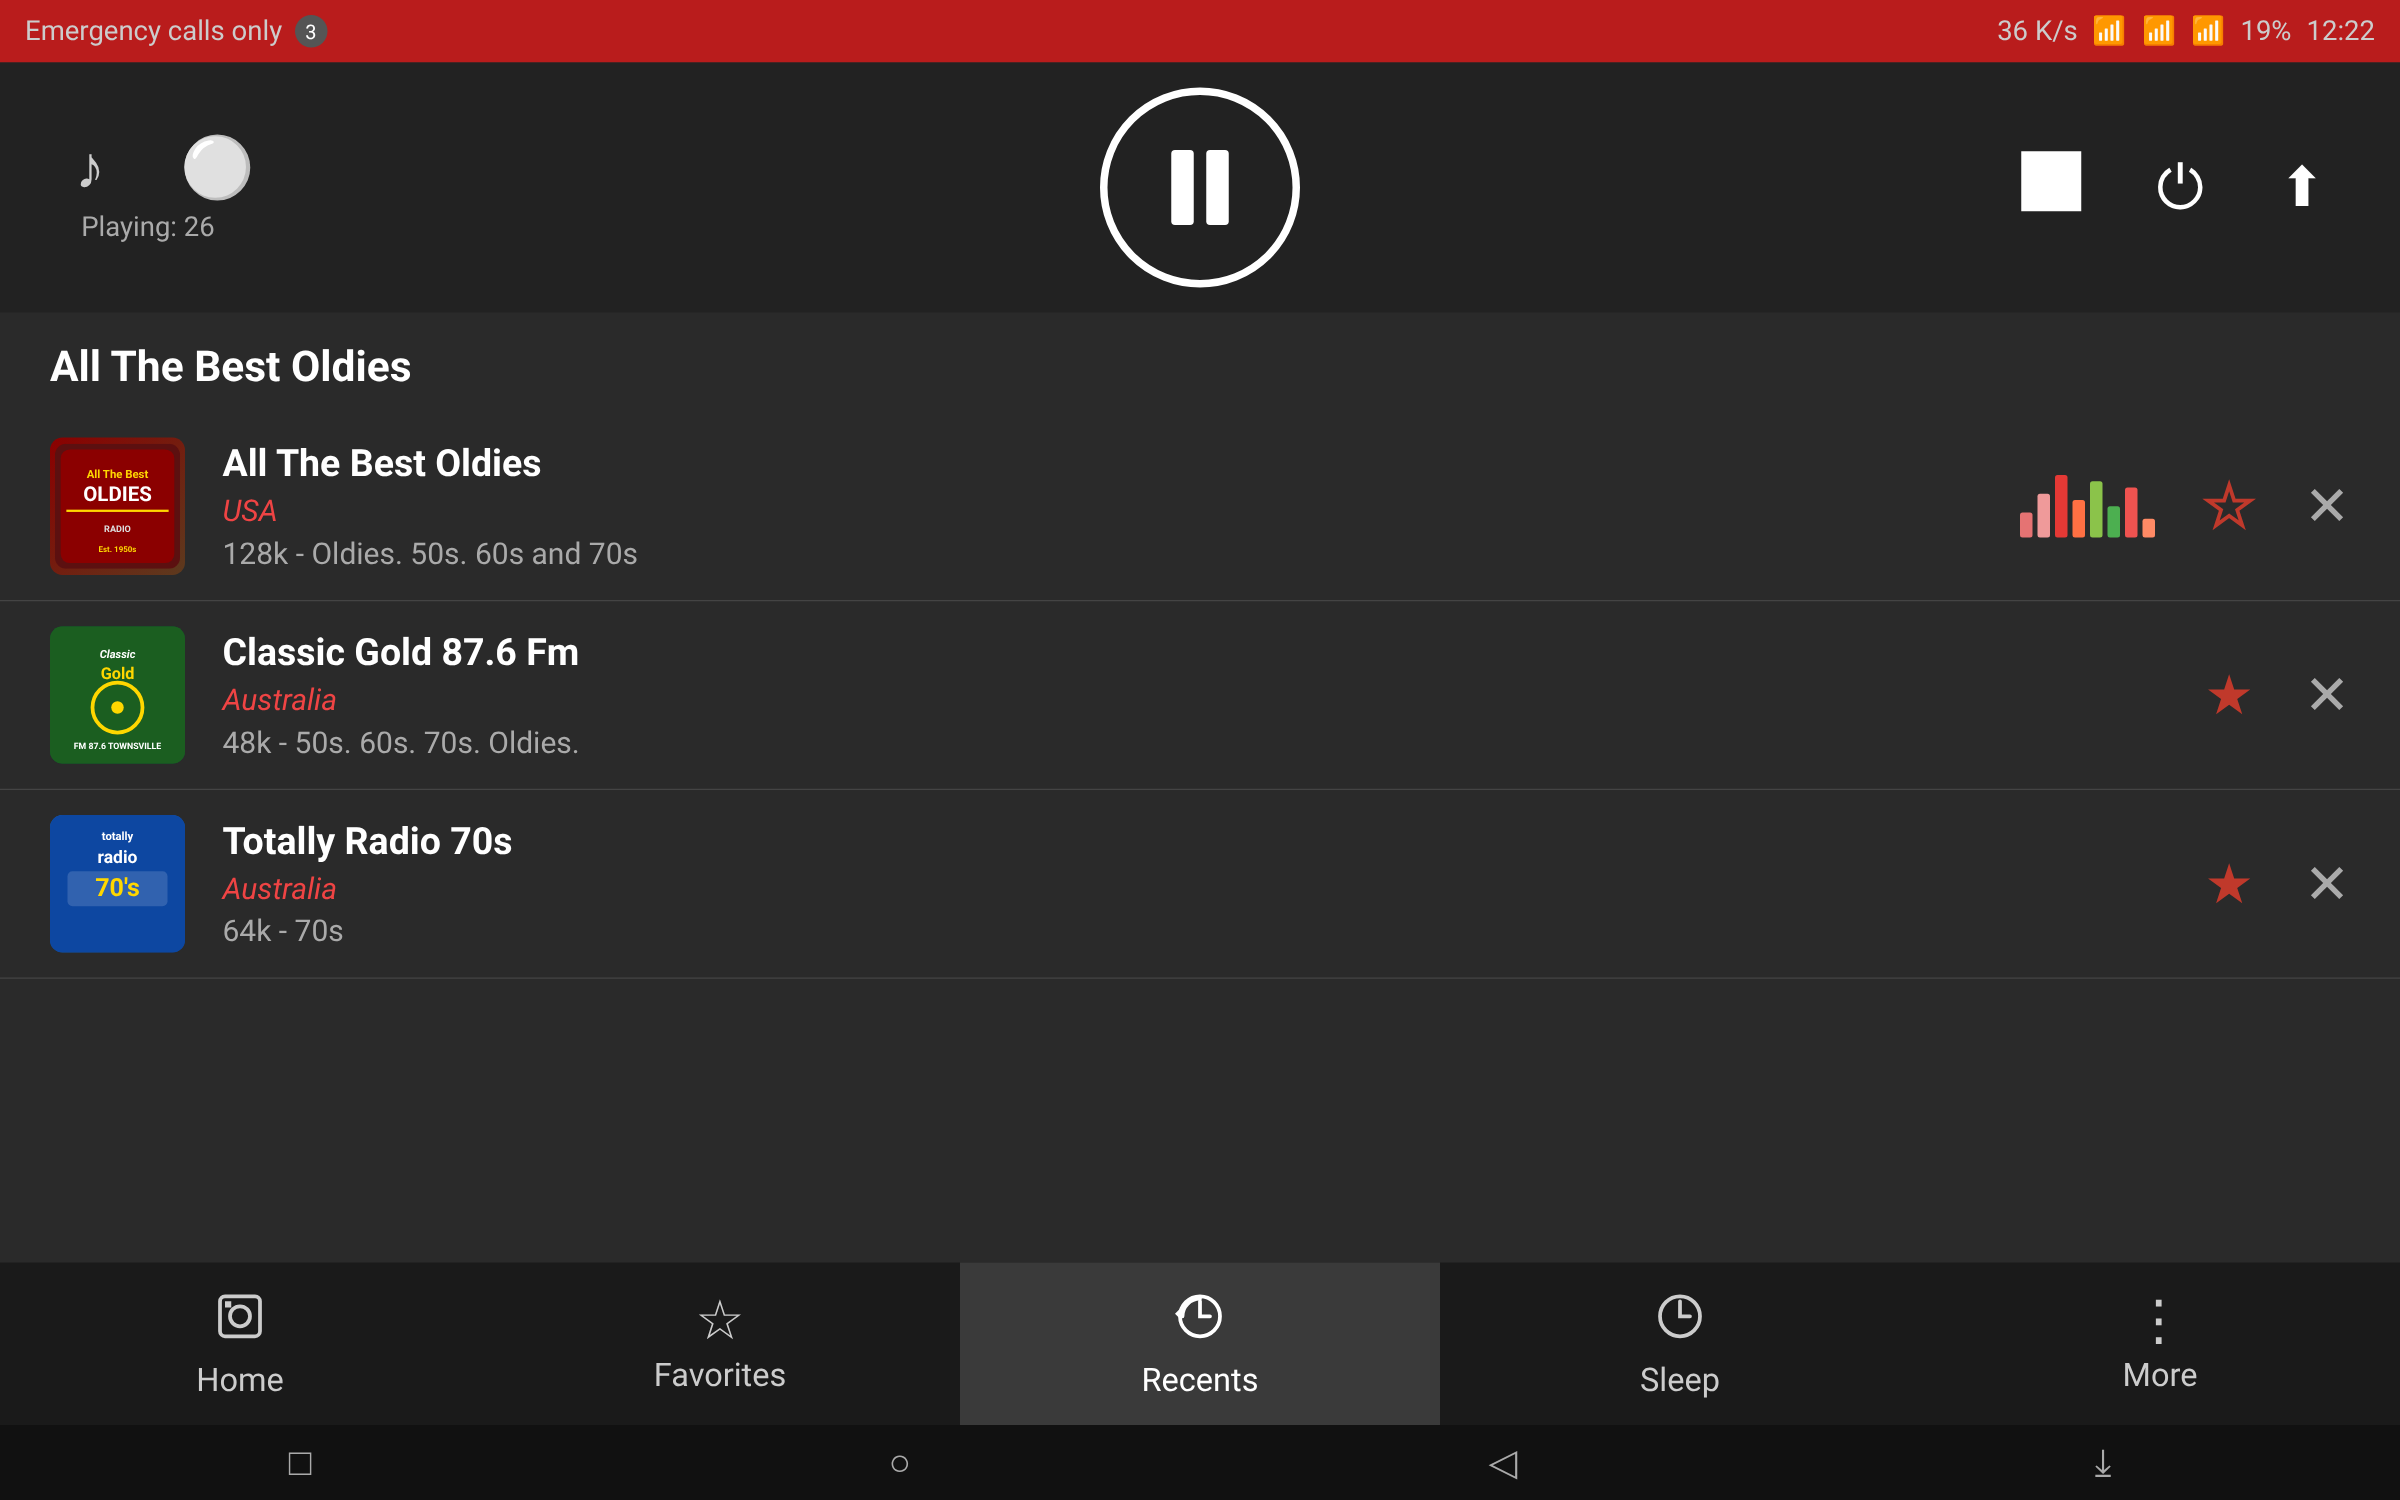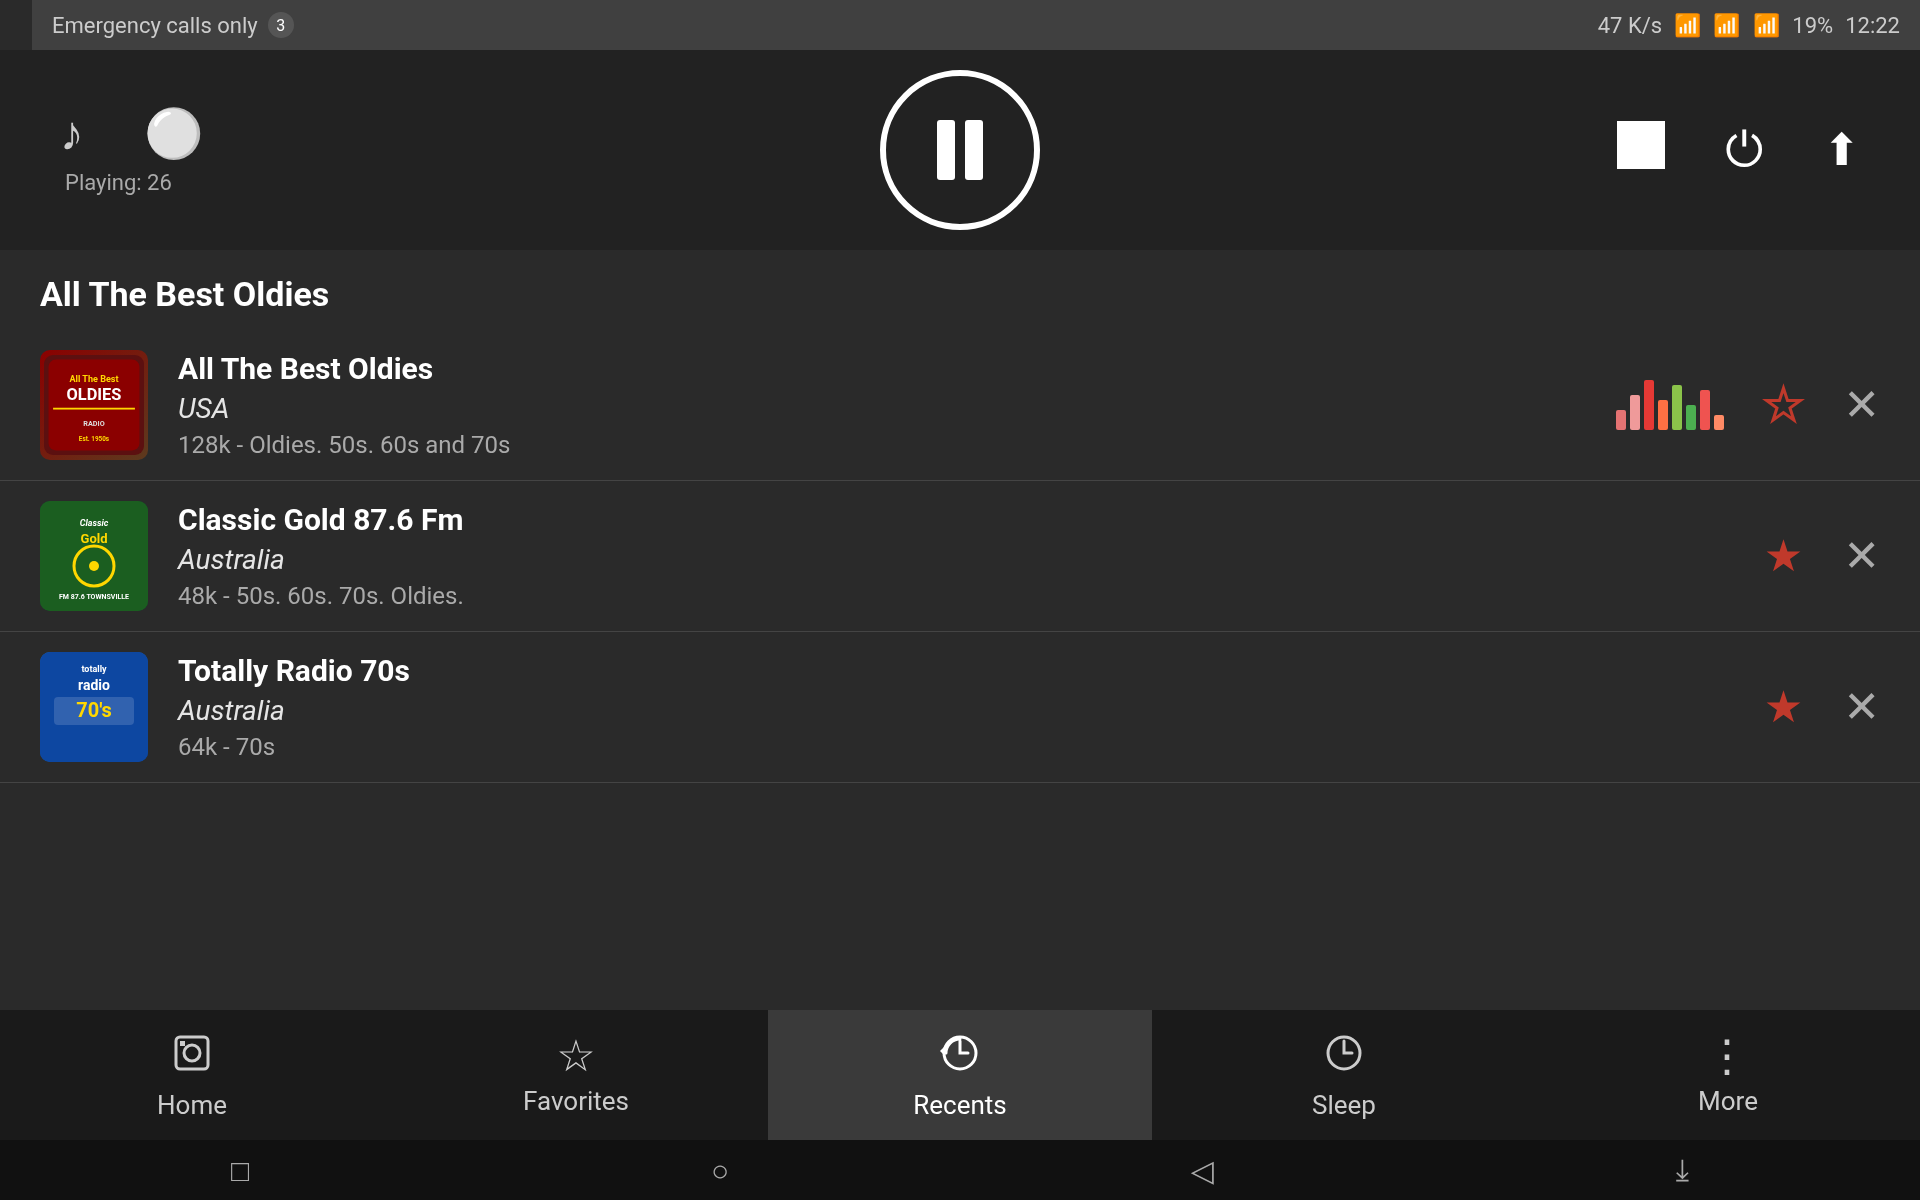--- a/index.html
+++ b/index.html
@@ -9,28 +9,27 @@
       background: #2a2a2a;
       font-family: 'Roboto', Arial, sans-serif;
       color: #fff;
       overflow: hidden;
       position: relative;
     }
 
     
     #status-bar {
       height: 50px;
-      background: #404040;
+      background: #b91c1c;
       display: flex;
       align-items: center;
       justify-content: space-between;
       padding: 0 20px;
       font-size: 22px;
       color: #ccc;
-      margin-left: 32px;
     }
     #status-left {
       display: flex;
       align-items: center;
       gap: 10px;
     }
     #status-right {
       display: flex;
       align-items: center;
       gap: 12px;
@@ -162,22 +161,22 @@
       display: flex;
       flex-direction: column;
       gap: 6px;
     }
     .station-name {
       font-size: 30px;
       font-weight: bold;
       color: #fff;
     }
     .station-country {
-      font-size: 28px;
-      color: #e5e5e5;
+      font-size: 24px;
+      color: #ef4444;
       font-style: italic;
     }
     .station-desc {
       font-size: 24px;
       color: #aaa;
     }
     .station-actions {
       display: flex;
       align-items: center;
       gap: 40px;
@@ -289,21 +288,21 @@
   </style>
 </head>
 <body>
 
 <div id="status-bar">
   <div id="status-left">
     <span>Emergency calls only</span>
     <span class="notification-badge">3</span>
   </div>
   <div id="status-right">
-    <span>47 K/s</span>
+    <span>36 K/s</span>
     <span>📶</span>
     <span>📶</span>
     <span>📶</span>
     <span>19%</span>
     <span>12:22</span>
   </div>
 </div>
 
 <div id="player-bar">
   <div id="player-left">

